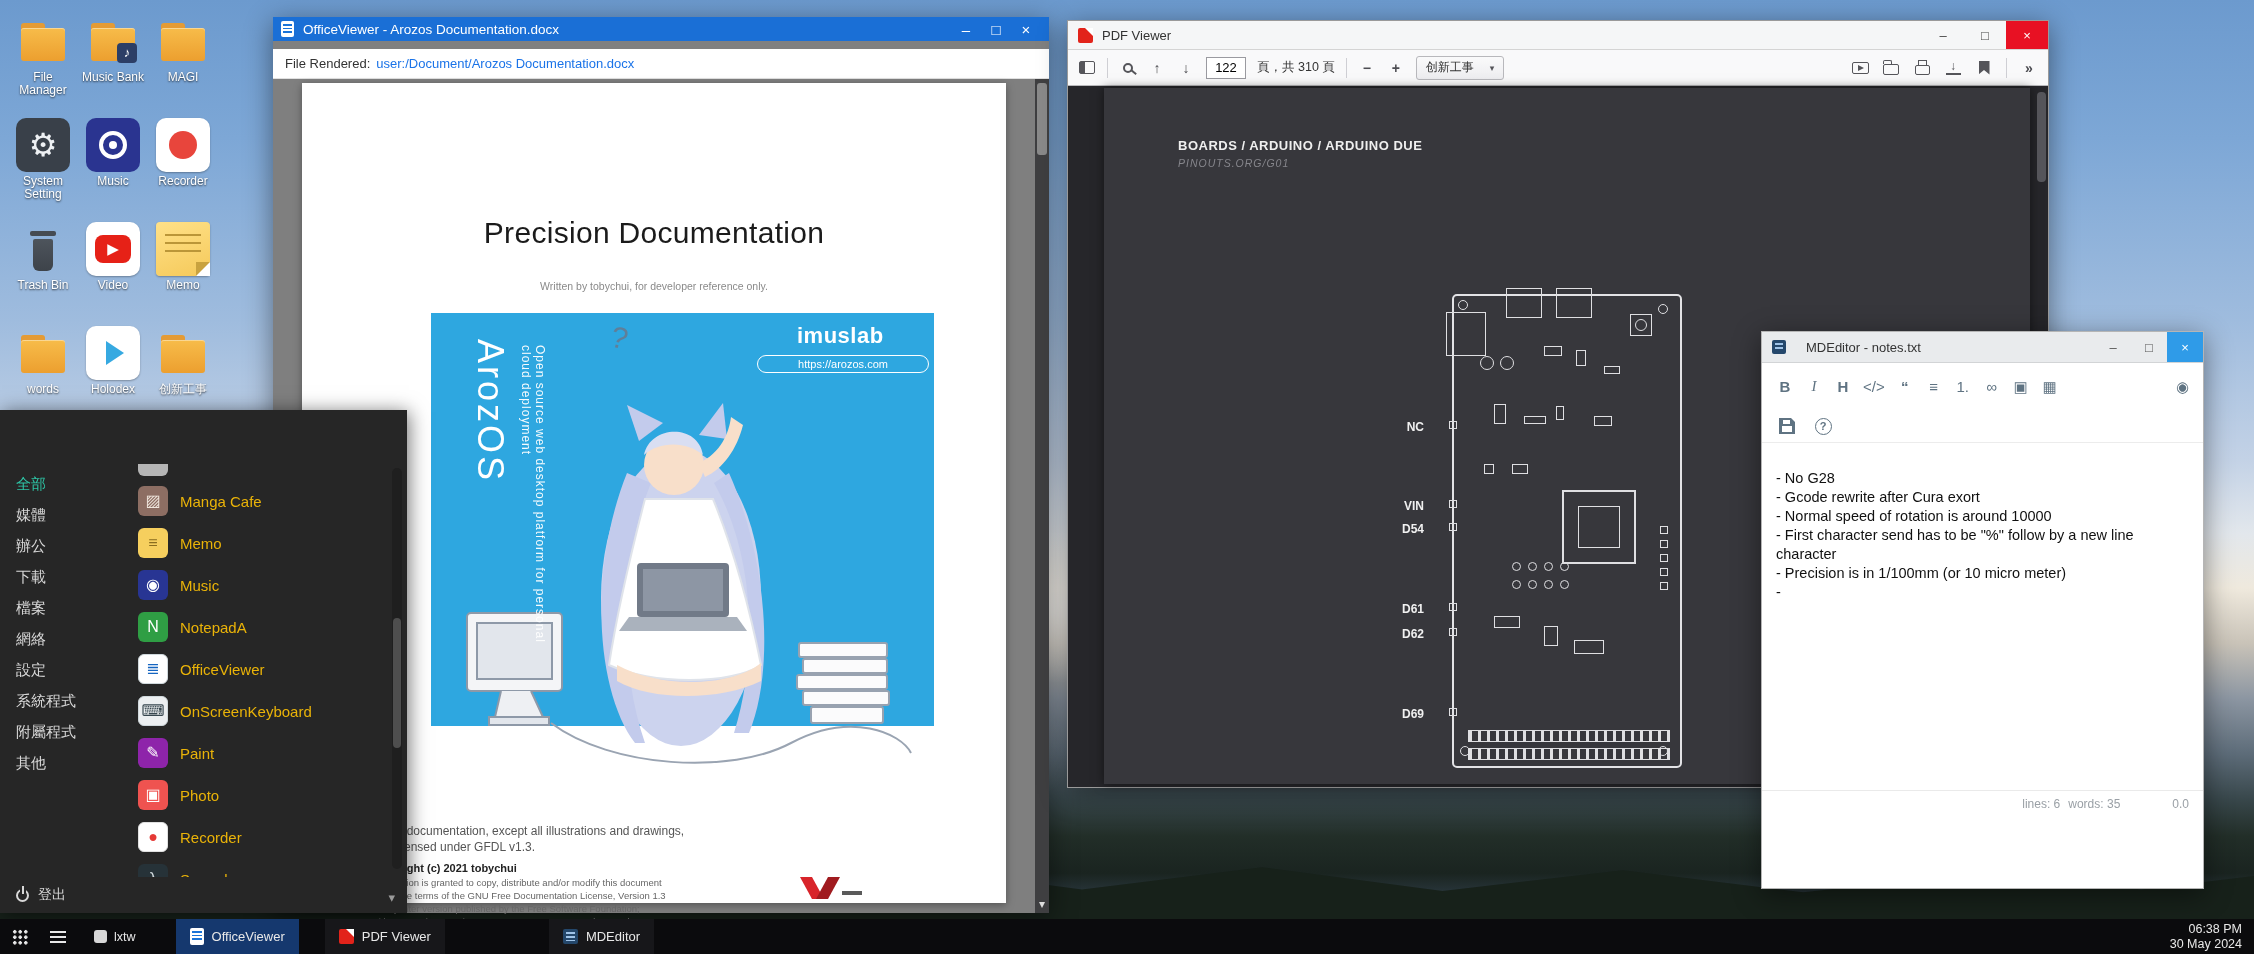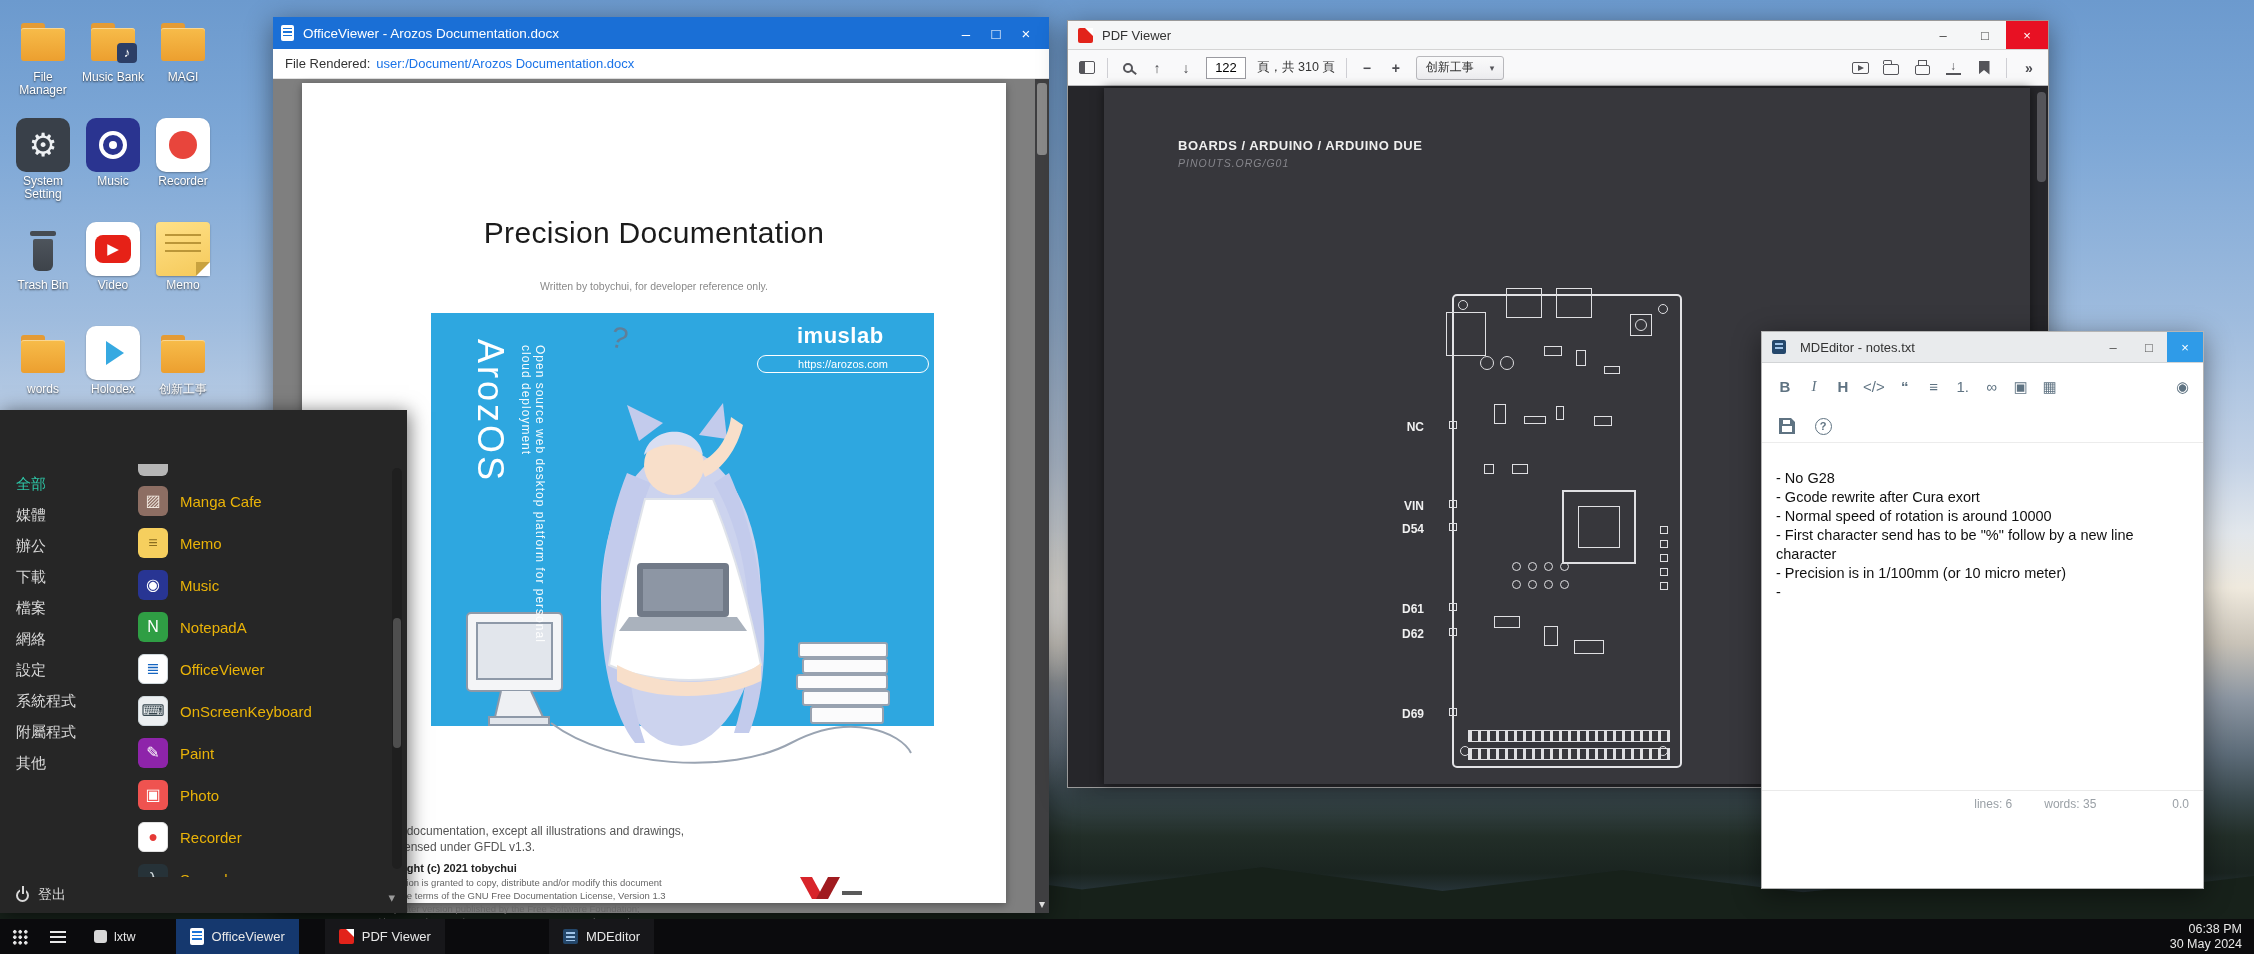--- a/index.html
+++ b/index.html
@@ -68,21 +68,21 @@
   .pwr { width:13px; height:13px; border:2px solid #d8d8d8; border-radius:50%; position:relative; margin-right:9px; }
   .pwr::after { content:""; position:absolute; left:50%; top:-5px; width:2px; height:8px; margin-left:-1px; background:#d8d8d8; box-shadow:0 0 0 2px #262626; }
   .sm-chevron { position:absolute; right:12px; bottom:8px; color:#9a9a9a; font-size:13px; cursor:pointer; }
 
   
   .win { position:absolute; box-shadow:0 6px 26px rgba(0,0,0,.45); }
   .wbtn { width:30px; text-align:center; cursor:pointer; }
 
   
   .office { left:273px; top:17px; width:776px; height:896px; z-index:2; background:#808080; }
-  .o-titlebar { position:absolute; left:0; top:0; right:0; height:32px; background:#1a6fd6; display:flex; align-items:center; padding:0 8px; color:#fff; }
+  .o-titlebar { position:absolute; left:0; top:0; right:0; height:24px; background:#1a6fd6; display:flex; align-items:center; padding:0 8px; color:#fff; }
   .ov-ic { width:13px; height:16px; background:#fff; border-radius:2px; position:relative; flex:0 0 auto; }
   .ov-ic::after { content:""; position:absolute; left:2px; top:3px; right:2px; height:10px; background:repeating-linear-gradient(180deg,#1a73d8 0 1.5px,transparent 1.5px 3.5px); }
   .o-title { font-size:13.5px; margin-left:9px; flex:1; white-space:nowrap; overflow:hidden; }
   .o-btns { display:flex; font-size:15px; }
   .o-filebar { position:absolute; left:0; top:32px; right:0; height:30px; background:#fff; border-bottom:1px solid #e0e0e0; display:flex; align-items:center; padding-left:12px; font-size:13px; color:#333; }
   .o-filelink { color:#1a73e8; margin-left:6px; text-decoration:none; cursor:pointer; }
   .o-docarea { position:absolute; left:0; top:62px; right:0; bottom:0; background:#7f7f7f; }
   .o-page { position:absolute; left:29px; top:4px; width:704px; height:820px; background:#fff; box-shadow:0 2px 8px rgba(0,0,0,.35); }
   .o-scroll { position:absolute; right:0; top:0; bottom:0; width:14px; background:#3f3f41; }
   .o-thumb { position:absolute; left:2px; right:2px; top:4px; height:72px; background:#8a8a8a; border-radius:3px; }
@@ -140,37 +140,37 @@
   .bd, .bh { position:absolute; border:1.5px solid #dfdfe2; }
   .bh { border-radius:50%; }
   .b-hdr { position:absolute; left:14px; width:202px; height:12px; border:1px solid #dfdfe2; background:repeating-linear-gradient(90deg,#dfdfe2 0 3px,transparent 3px 9px); }
   .pin { position:absolute; left:240px; width:80px; text-align:right; color:#f0f0f0; font-size:12px; font-weight:bold; height:16px; line-height:16px; }
 
   
   .mdwin { left:1761px; top:331px; width:443px; height:558px; z-index:4; background:#fff; border:1px solid #b5b5b5; }
   .md-titlebar { position:absolute; left:0; top:0; right:0; height:31px; background:#e9ebed; border-bottom:1px solid #d2d4d6; display:flex; align-items:center; padding-left:10px; color:#333; }
   .md-ic { width:14px; height:14px; background:#24476b; border-radius:2px; position:relative; }
   .md-ic::after { content:""; position:absolute; inset:3px; background:repeating-linear-gradient(180deg,#9fc3e8 0 2px,transparent 2px 4px); }
-  .md-title { font-size:13px; margin-left:14px; flex:1; }
+  .md-title { font-size:13px; margin-left:20px; flex:1; }
   .md-btns { display:flex; height:100%; }
   .md-btn { width:36px; height:100%; display:flex; align-items:center; justify-content:center; font-size:13px; color:#555; cursor:pointer; }
   .md-close { background:#2f9be8; color:#fff; }
   .md-tb1 { position:absolute; left:0; top:31px; right:0; height:47px; display:flex; align-items:center; gap:3px; padding:0 10px; }
   .md-tb2 { position:absolute; left:0; top:78px; right:0; height:33px; display:flex; align-items:center; gap:10px; padding:0 12px; border-bottom:1px solid #ececec; }
   .md-tbi { min-width:26px; height:26px; border-radius:3px; display:flex; align-items:center; justify-content:center; font-size:15px; color:#5f7382; cursor:pointer; padding:0 4px; }
   .tb-bold { font-weight:bold; }
   .tb-italic { font-style:italic; font-family:"Liberation Serif",serif; }
   .tb-right { margin-left:auto; }
   .save-ic { position:relative; width:16px; height:16px; background:#5f7382; clip-path:polygon(0 0,75% 0,100% 25%,100% 100%,0 100%); }
   .save-ic::before { content:""; position:absolute; left:4px; top:2px; width:7px; height:4px; background:#fff; }
   .save-ic::after  { content:""; position:absolute; left:3px; bottom:2px; width:10px; height:6px; background:#fff; }
   .help-ic { width:17px; height:17px; border:1.5px solid #5f7382; border-radius:50%; font-size:11px; line-height:14px; text-align:center; color:#5f7382; font-weight:bold; }
   .md-editor { position:absolute; left:0; top:111px; right:0; height:347px; padding:26px 14px 0 14px; font-size:14.5px; color:#111; cursor:text; }
   .md-line { line-height:19px; white-space:pre-wrap; }
-  .md-status { position:absolute; left:0; top:458px; right:0; height:27px; border-top:1px solid #eaeaea; display:flex; align-items:center; justify-content:flex-end; gap:32px; padding-right:14px; color:#9aa0a6; font-size:12px; }
+  .md-status { position:absolute; left:0; top:458px; right:0; height:27px; border-top:1px solid #eaeaea; display:flex; align-items:center; justify-content:flex-end; gap:8px; padding-right:14px; color:#9aa0a6; font-size:12px; }
   .md-pos { margin-left:44px; }
 
   
   .taskbar { position:absolute; left:0; right:0; bottom:0; height:35px; background:#0b0b0d; z-index:10; display:flex; align-items:center; color:#e8e8e8; }
   .grid-ic { width:16px; height:16px; margin-left:12px; background-image:radial-gradient(circle,#e8e8e8 1.6px,transparent 1.9px); background-size:5.5px 5.5px; cursor:pointer; }
   .ham-ic { width:16px; height:12px; margin-left:22px; background:repeating-linear-gradient(180deg,#e8e8e8 0 2px,transparent 2px 5px); cursor:pointer; }
   .tb-host { display:flex; align-items:center; gap:7px; margin-left:28px; font-size:12.5px; cursor:pointer; }
   .t-gen-ic { width:13px; height:13px; background:#d8d8d8; border-radius:3px; }
   .tb-tasks { display:flex; align-items:center; margin-left:40px; gap:26px; height:100%; }
   .tb-item { display:flex; align-items:center; gap:8px; padding:0 14px; height:100%; font-size:13px; background:#17171a; cursor:pointer; }

